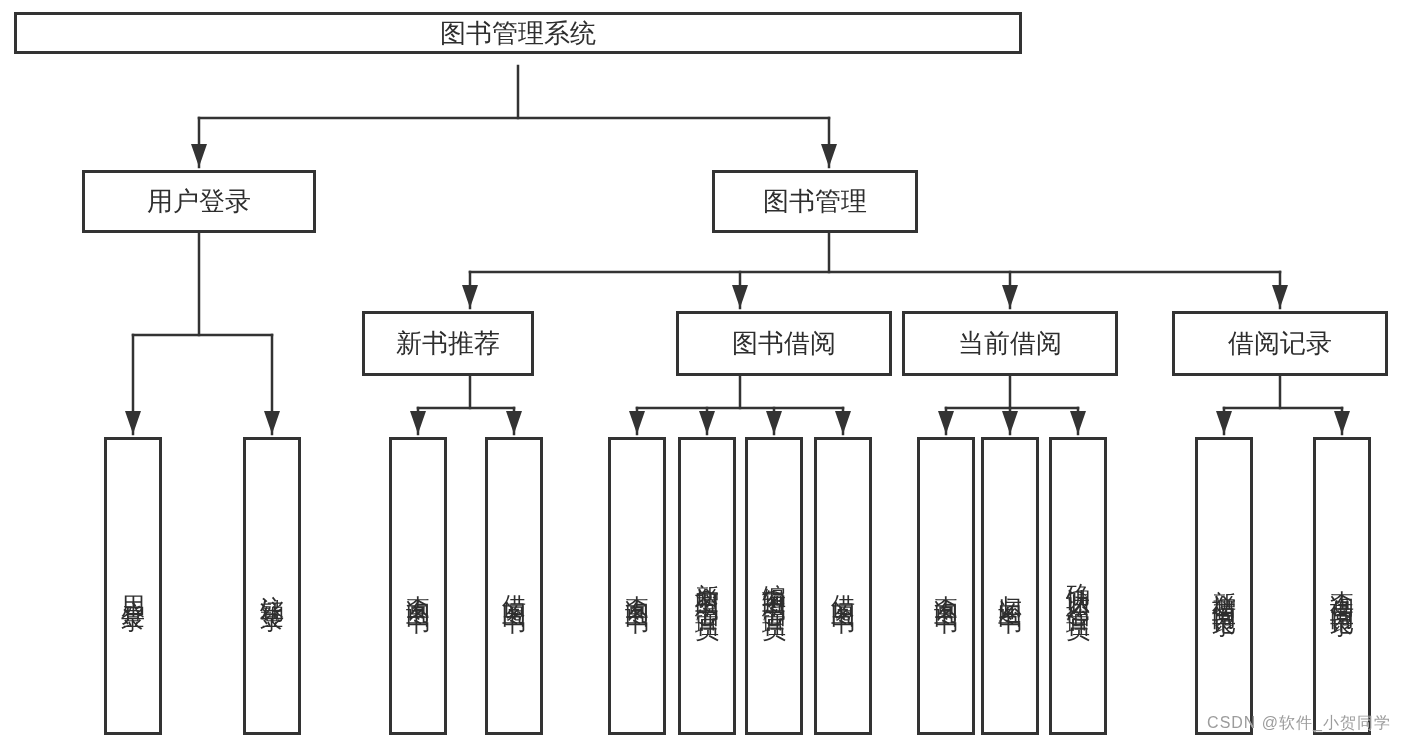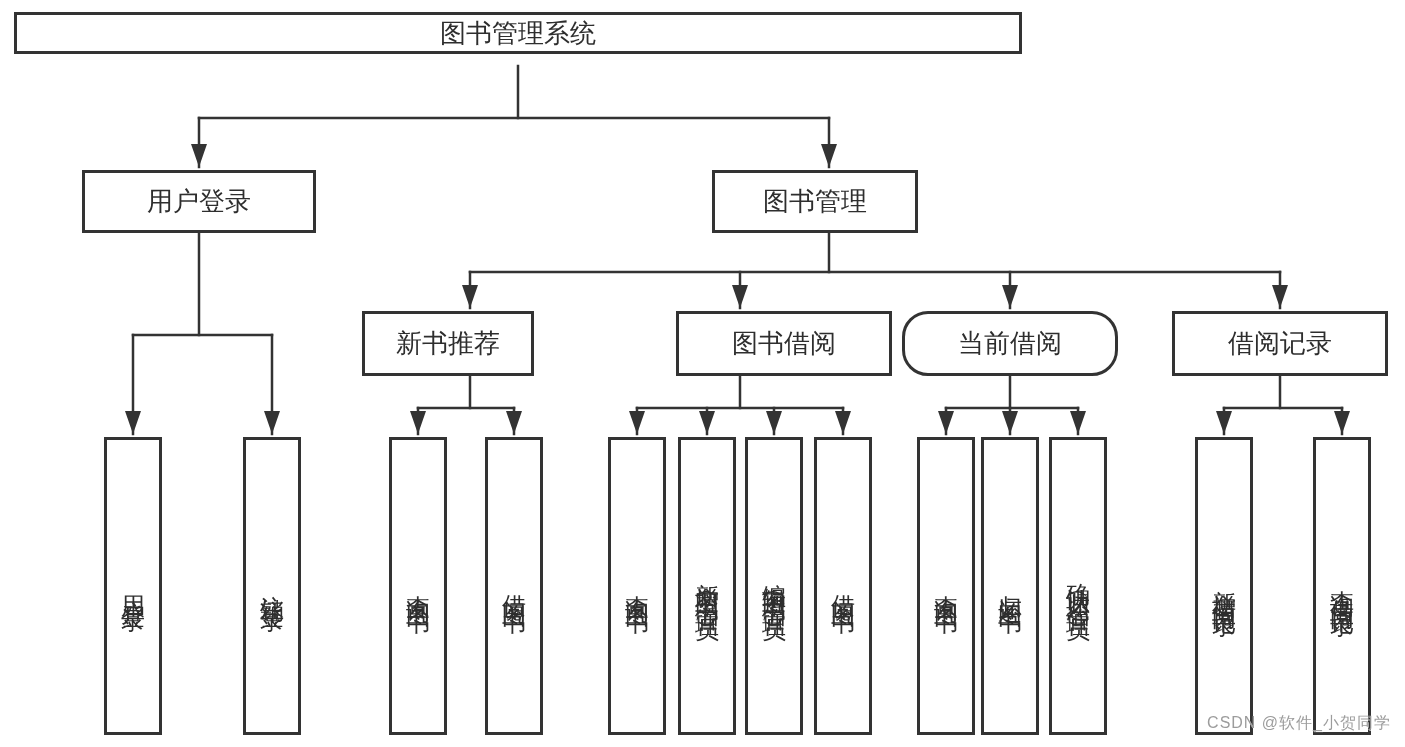--- a/index.html
+++ b/index.html
@@ -45,21 +45,21 @@
     font-size: 24px;
     letter-spacing: 5px;
     line-height: 1;
   }
   
   .b-root  { left: 14px;  top: 12px;  width: 1008px; height: 42px; }
   .b-user  { left: 82px;  top: 170px; width: 234px;  height: 63px; }
   .b-mgmt  { left: 712px; top: 170px; width: 206px;  height: 63px; }
   .b-l3-1  { left: 362px;  top: 311px; width: 172px; height: 65px; }
   .b-l3-2  { left: 632px;  top: 311px; width: 216px; height: 65px; margin-left: 44px; }
-  .b-l3-3  { left: 902px;  top: 311px; width: 216px; height: 65px; border-radius: 26px; }
+  .b-l3-3  { left: 902px;  top: 311px; width: 216px; height: 65px; }
   .b-l3-4  { left: 1172px; top: 311px; width: 216px; height: 65px; text-align: right; }
   
   .leaf { top: 437px; width: 58px; height: 298px; }
   .b-leaf-1  { left: 104px; }
   .b-leaf-2  { left: 243px; }
   .b-leaf-3  { left: 389px; }
   .b-leaf-4  { left: 485px; }
   .b-leaf-5  { left: 608px; }
   .b-leaf-6  { left: 678px; }
   .b-leaf-7  { left: 745px; }

